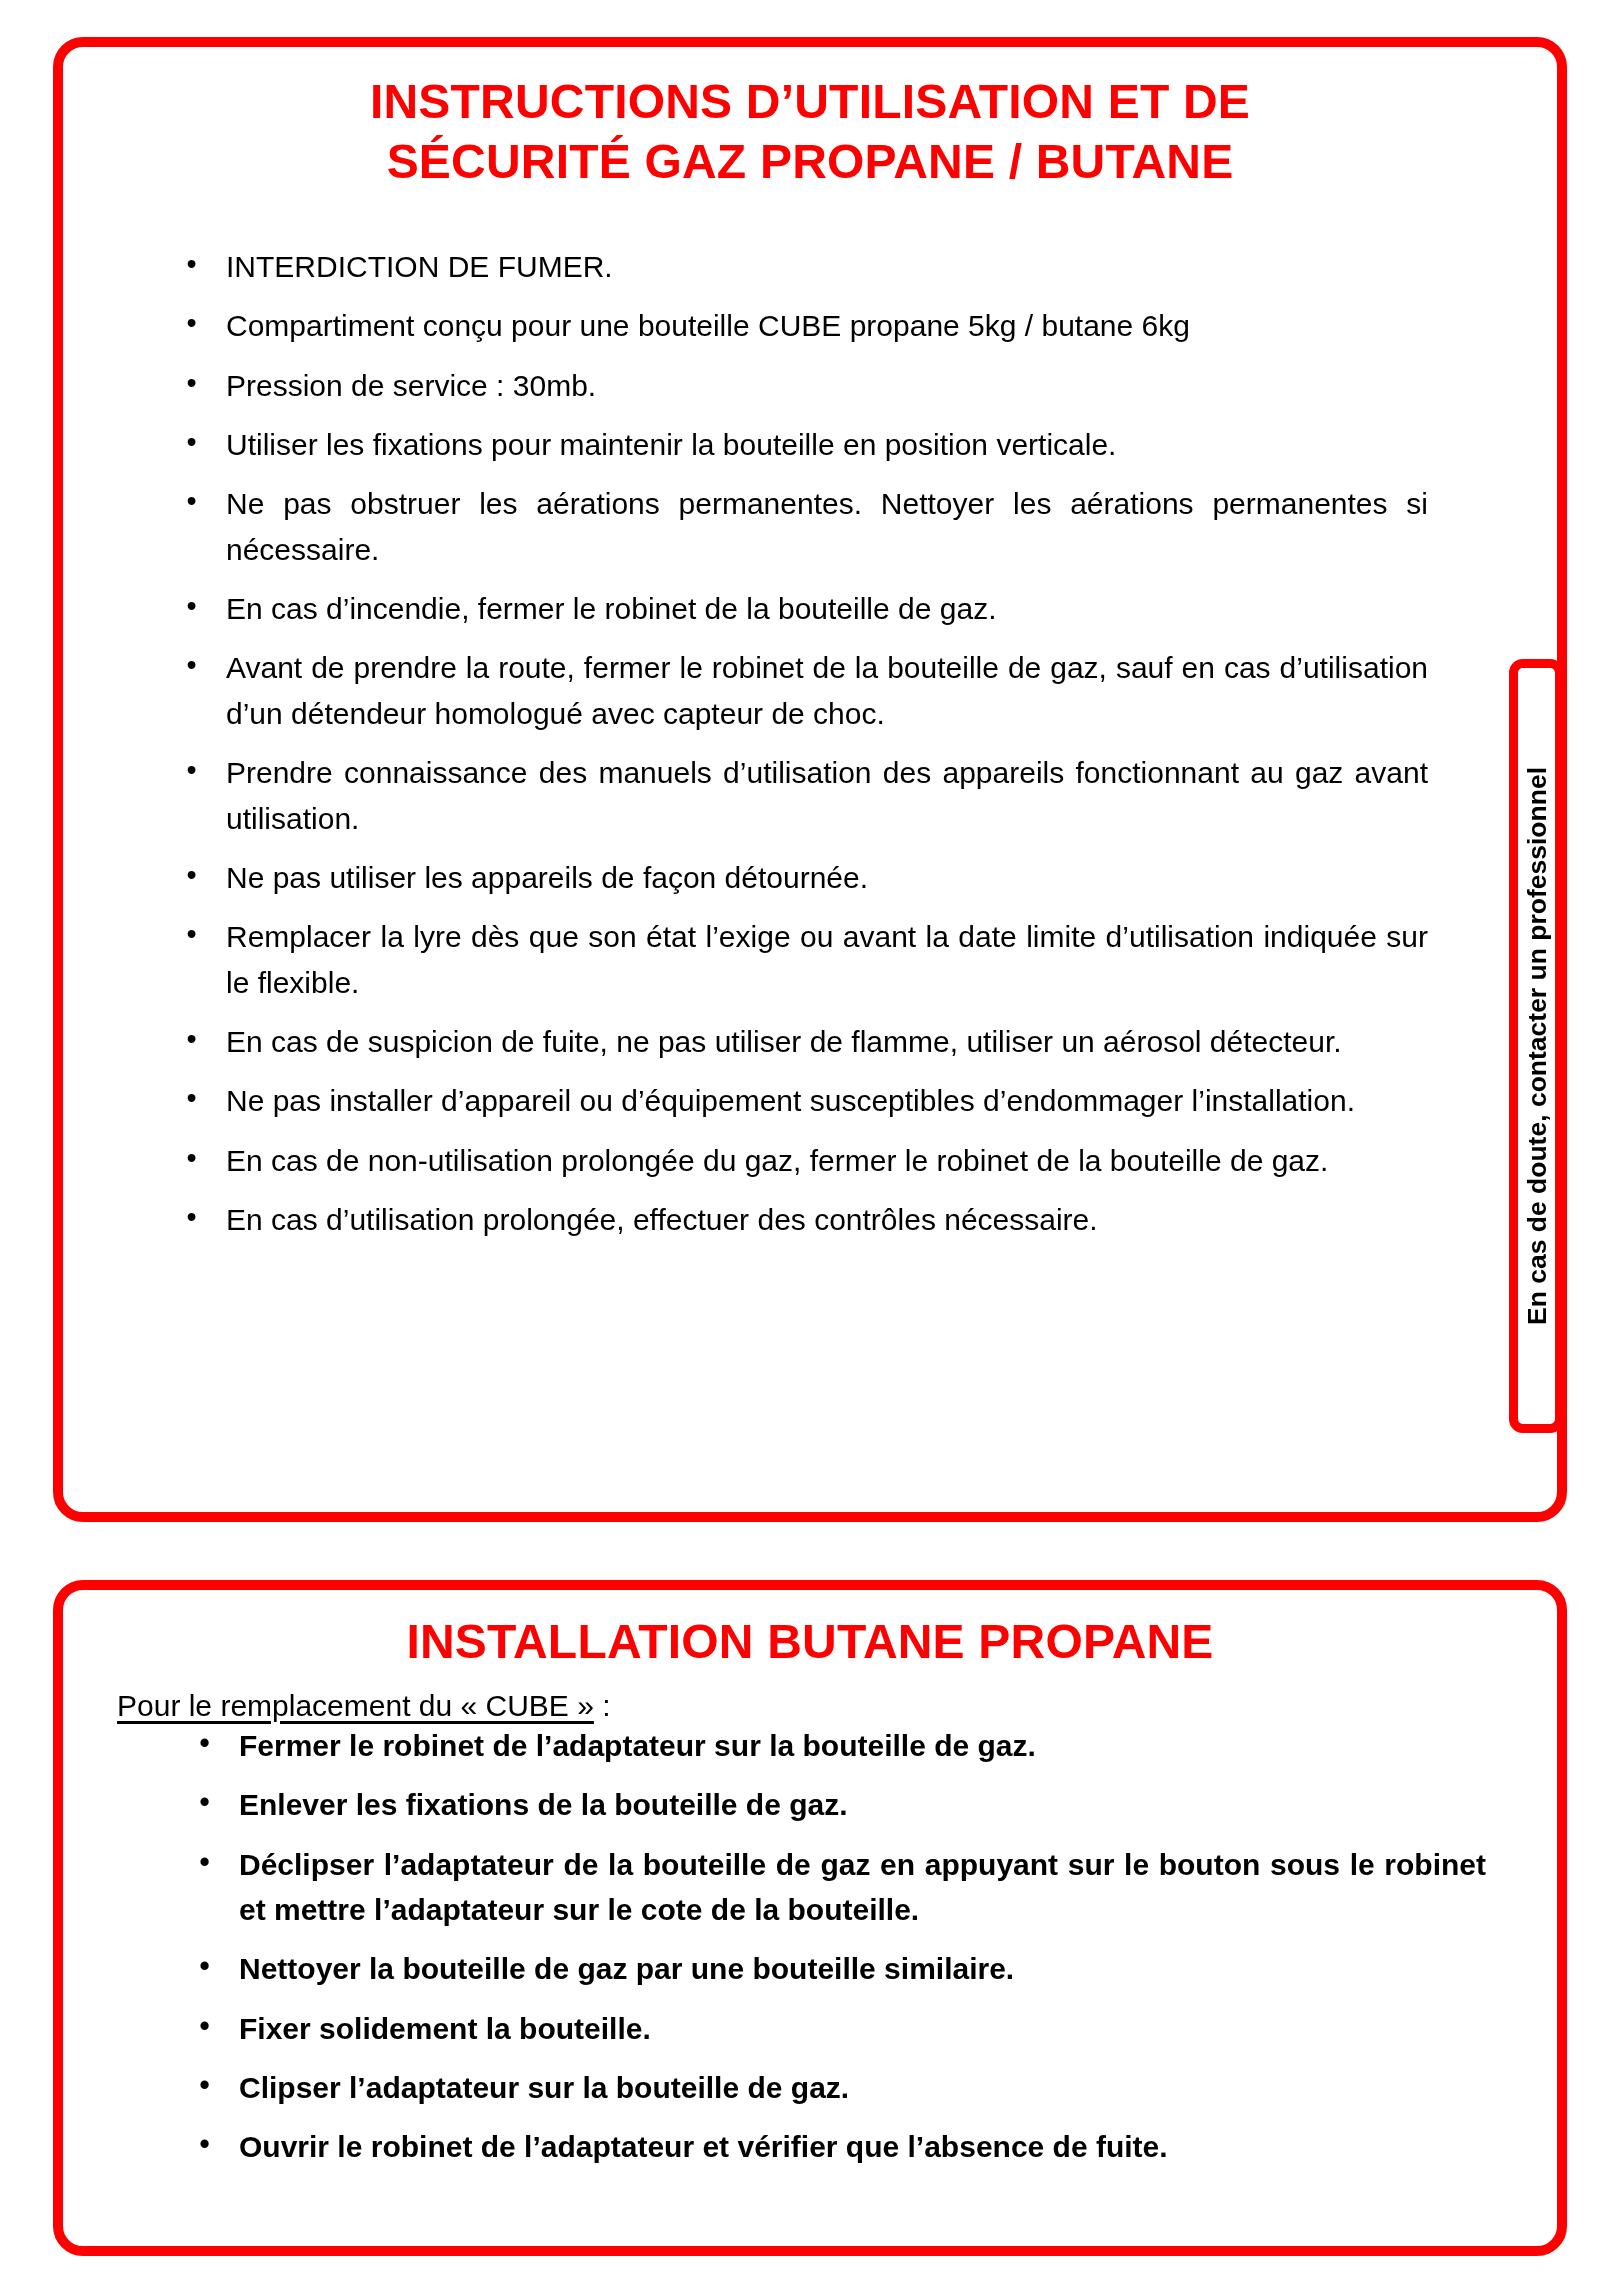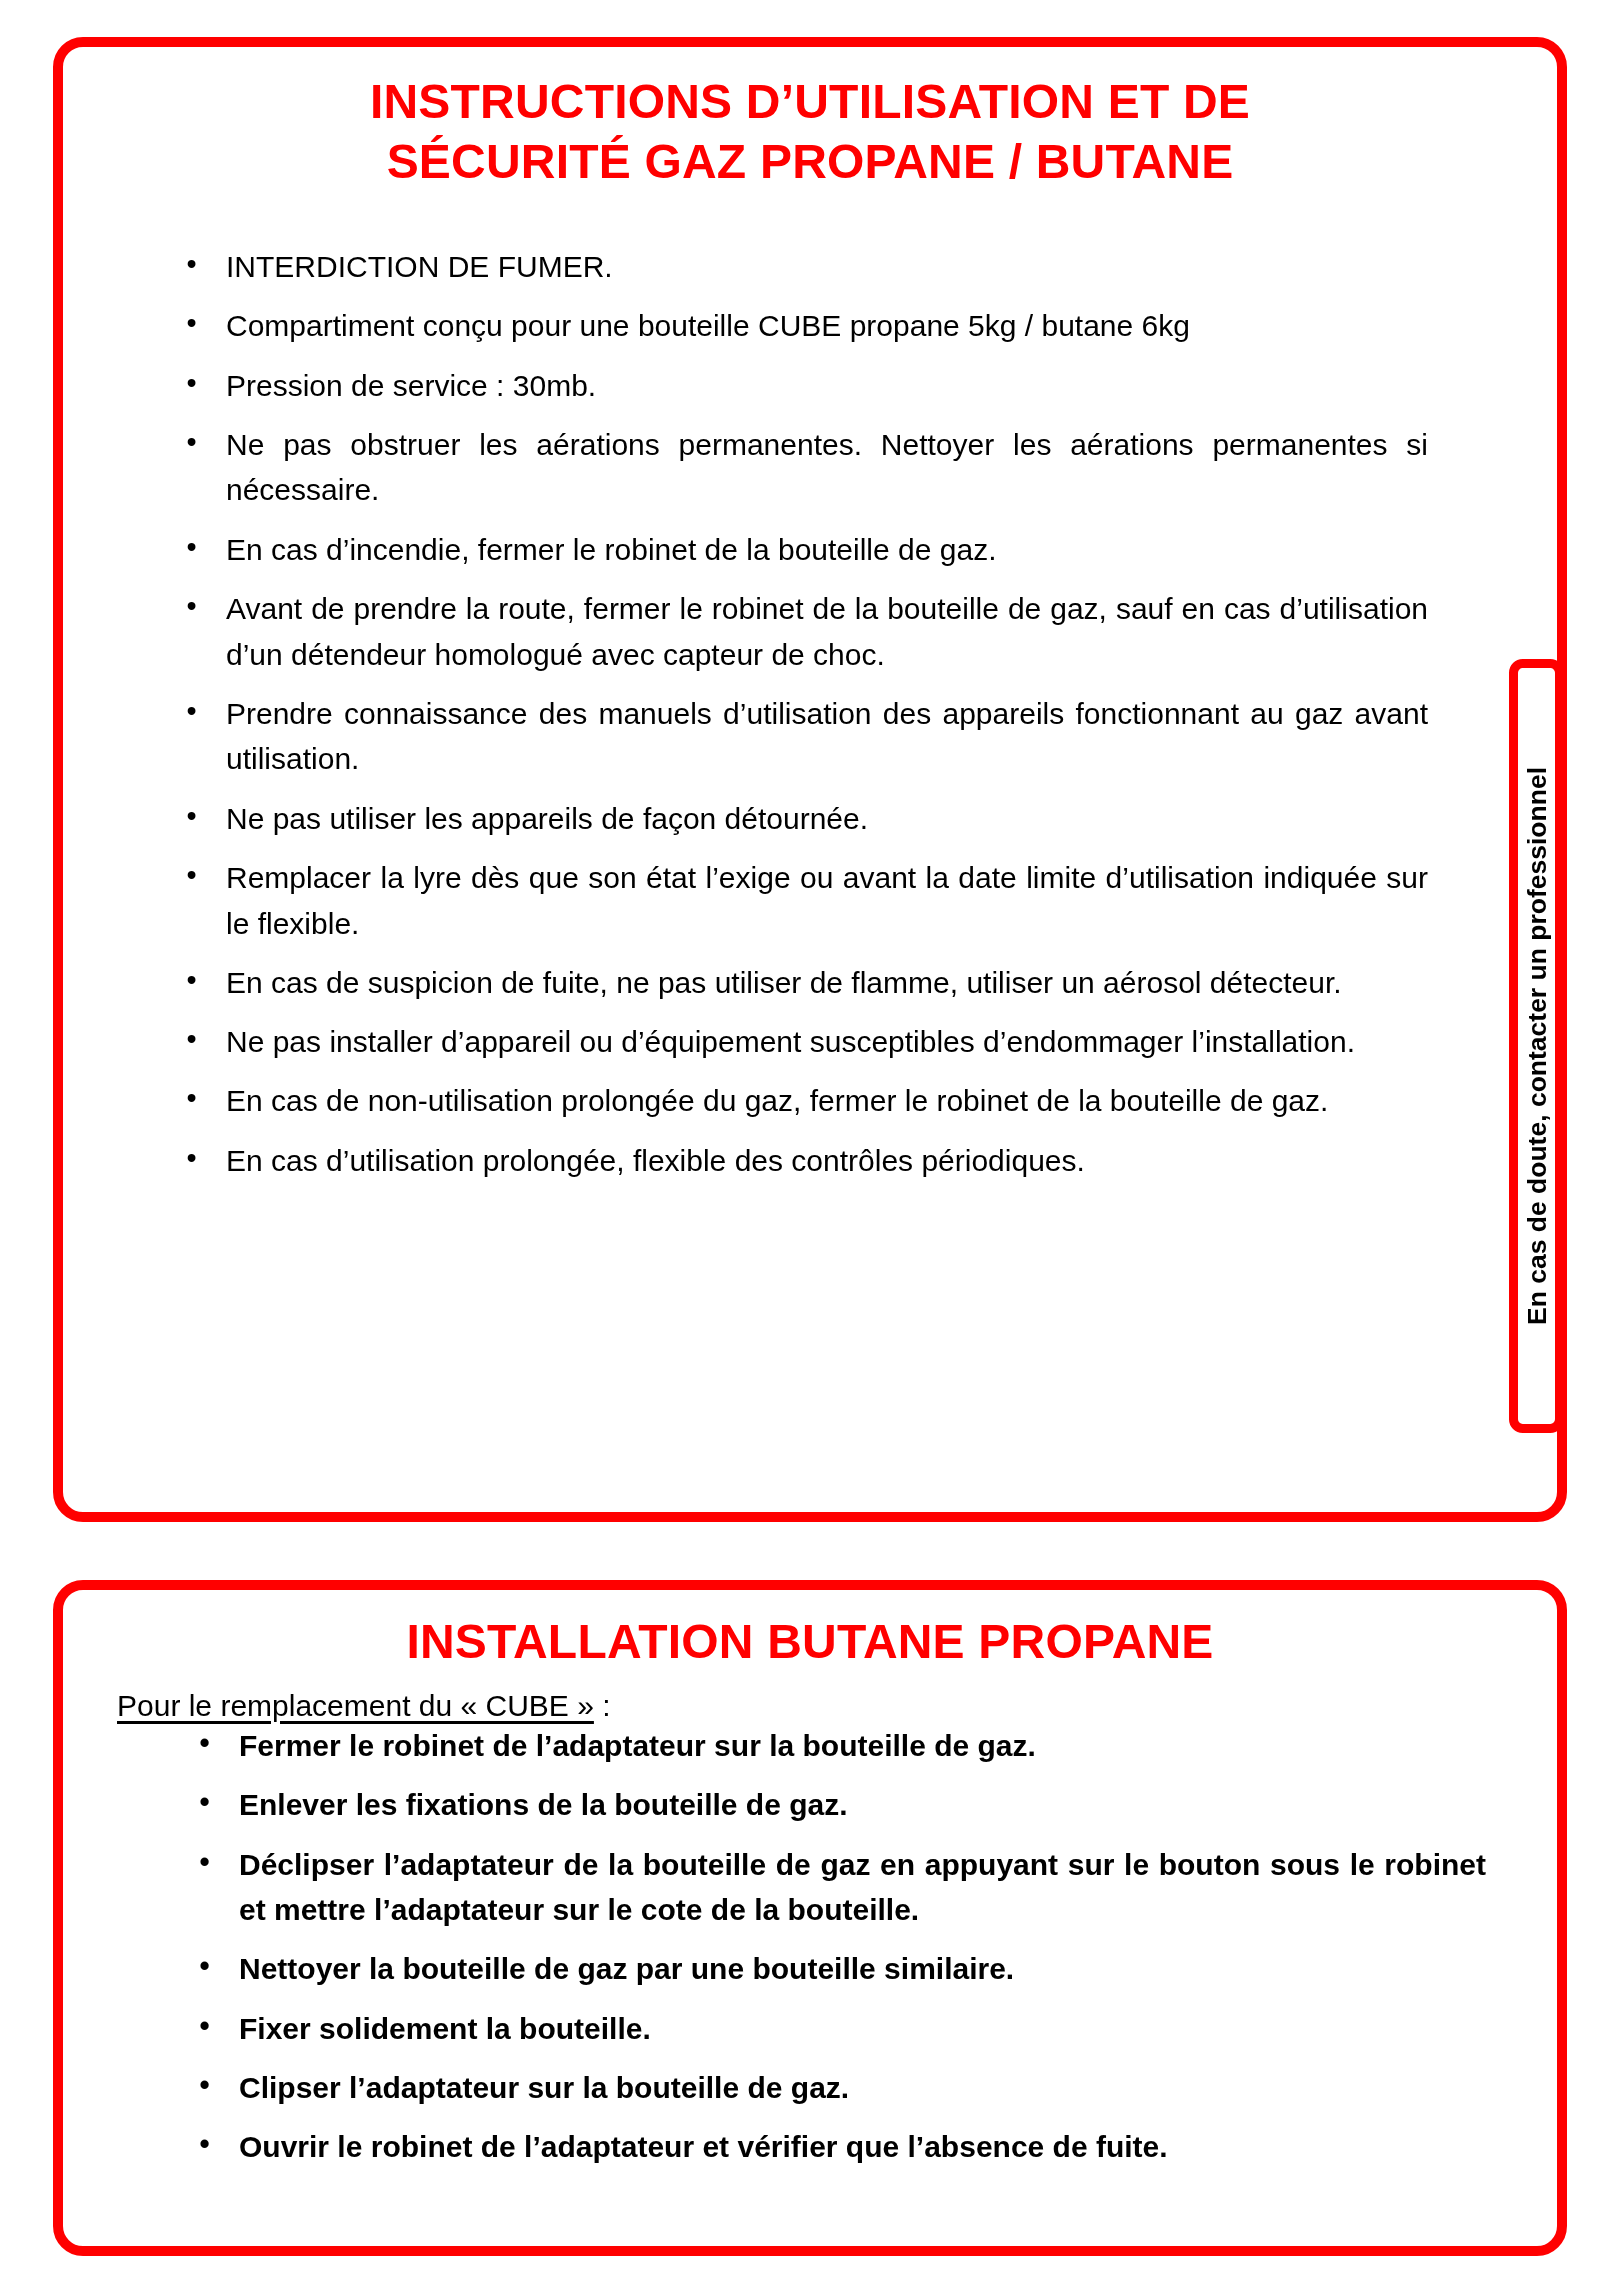--- a/index.html
+++ b/index.html
@@ -173,20 +173,23 @@
       <li class="bullet-item">
         <span>INTERDICTION DE FUMER.</span>
       </li>
       <li class="bullet-item">
         <span>Compartiment conçu pour une bouteille CUBE propane 5kg / butane 6kg</span>
       </li>
       <li class="bullet-item">
         <span>Pression de service : 30mb.</span>
       </li>
       <li class="bullet-item">
+        <span>Utiliser les fixations pour maintenir la bouteille en position verticale.</span>
+      </li>
+      <li class="bullet-item">
         <span>Ne pas obstruer les aérations permanentes. Nettoyer les aérations permanentes si nécessaire.</span>
       </li>
       <li class="bullet-item">
         <span>En cas d’incendie, fermer le robinet de la bouteille de gaz.</span>
       </li>
       <li class="bullet-item">
         <span>Avant de prendre la route, fermer le robinet de la bouteille de gaz, sauf en cas d’utilisation d’un détendeur homologué avec capteur de choc.</span>
       </li>
       <li class="bullet-item">
         <span>Prendre connaissance des manuels d’utilisation des appareils fonctionnant au gaz avant utilisation.</span>
@@ -200,21 +203,21 @@
       <li class="bullet-item">
         <span>En cas de suspicion de fuite, ne pas utiliser de flamme, utiliser un aérosol détecteur.</span>
       </li>
       <li class="bullet-item">
         <span>Ne pas installer d’appareil ou d’équipement susceptibles d’endommager l’installation.</span>
       </li>
       <li class="bullet-item">
         <span>En cas de non-utilisation prolongée du gaz, fermer le robinet de la bouteille de gaz.</span>
       </li>
       <li class="bullet-item">
-        <span>En cas d’utilisation prolongée, flexible des contrôles périodiques.</span>
+        <span>En cas d’utilisation prolongée, effectuer des contrôles nécessaire.</span>
       </li>
     </ul>
   </section>
 
   <aside id="side-note">
     <div id="side-note-text">En cas de doute, contacter un professionnel</div>
   </aside>
 
   <section class="panel" id="panel-installation">
 

